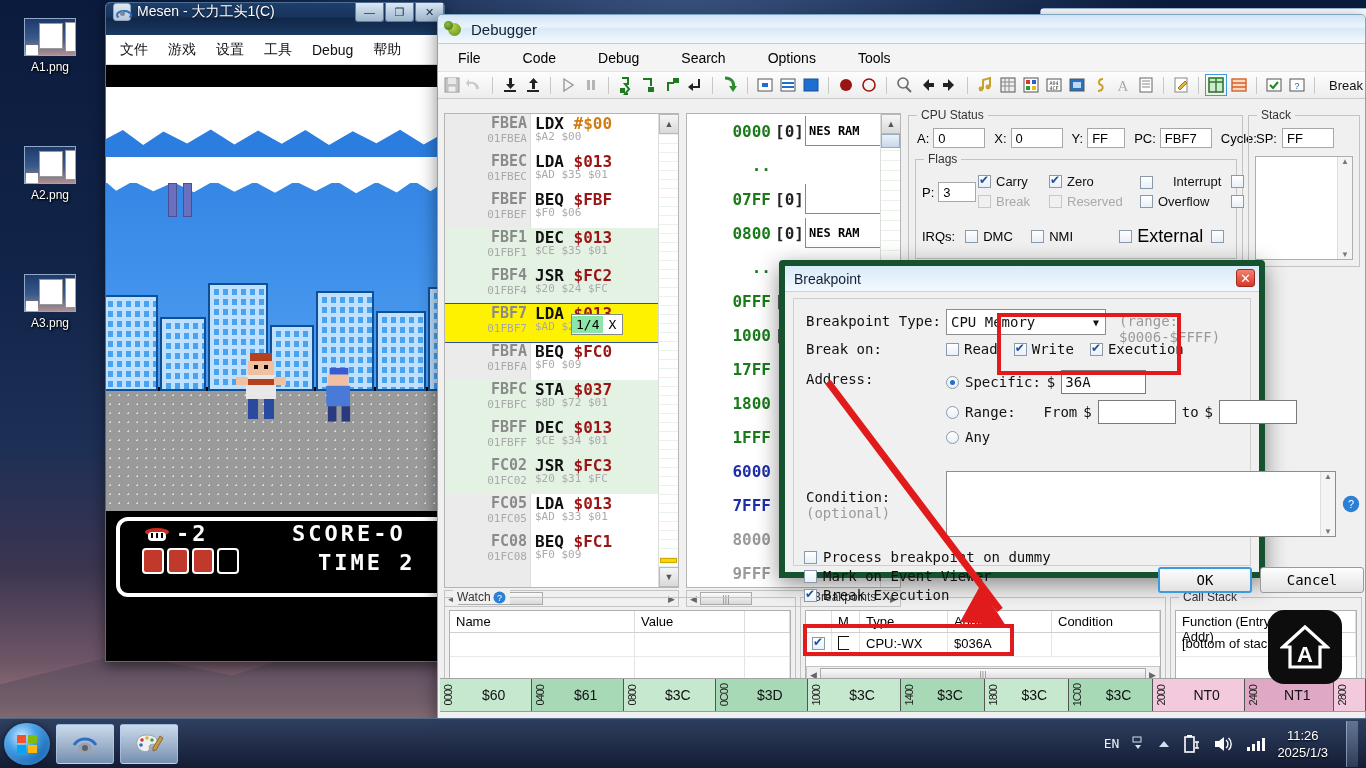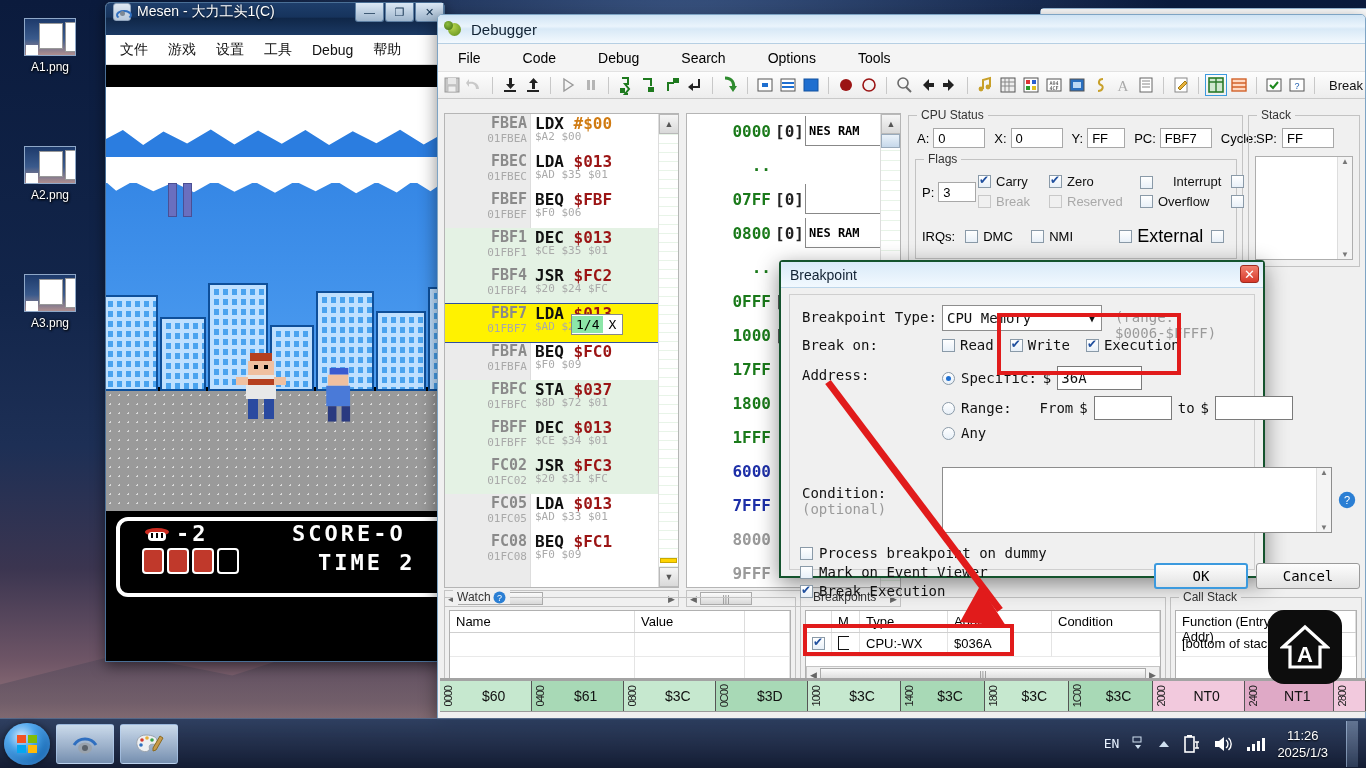--- a/index.html
+++ b/index.html
@@ -187,21 +187,21 @@
        display:inline-block; position:relative; vertical-align:-2px;}
   .cb.on::after{ content:"✔"; position:absolute; left:0px; top:-3px; font-size:12px; color:#1f4f9e;}
   .cb.dis{ background:#f0f0f0; border-color:#c8c8c8;}
   .rb{ width:13px;height:13px;border:1px solid #8a9aa8; border-radius:50%;
        background:linear-gradient(180deg,#fff,#e8f0f8); display:inline-block; position:relative; vertical-align:-2px;}
   .rb.on::after{ content:""; position:absolute; left:3px; top:3px; width:5px;height:5px;border-radius:50%;background:#1f6fd0;}
 
   
   #bpdlg{
     position:absolute; left:779px; top:260px; width:486px; height:318px; z-index:20;
-    background:#f0f0f0; border:2px solid #14532d; border-radius:4px 4px 0 0;
+    background:#f0f0f0; border:6px solid #14532d; border-radius:4px 4px 0 0;
     box-shadow:0 6px 22px rgba(0,0,0,.45);
   }
   #bpdlg .tbar{ height:26px; background:linear-gradient(180deg,#d9eaf8,#f2f9ff);
                 display:flex;align-items:center;padding-left:9px;font-size:14px;color:#123;
                 border-bottom:1px solid #bcd6ea;}
   #bpdlg .closeb{ position:absolute; right:4px; top:3px; width:19px;height:18px; background:linear-gradient(180deg,#f3816f,#d6392a);
                   border:1px solid #a02a1e; border-radius:3px; color:#fff; font-size:13px; display:flex;align-items:center;justify-content:center;}
   #bpdlg .body{ position:absolute; left:8px; right:8px; top:32px; bottom:6px; border:1px solid #cfcfcf; background:#f0f0f0;}
   .monoL{ font-family:"DejaVu Sans Mono",monospace; font-size:14px; color:#111;}
   .dlgbtn{ height:26px; min-width:92px; background:linear-gradient(180deg,#fdfdfd,#e2e2e2);
@@ -215,21 +215,21 @@
   
   .bpanel{ position:absolute; top:582px; height:92px; }
   .lv{ position:absolute; left:4px; right:4px; top:12px; bottom:4px; background:#fff; border:1px solid #b0b0b0;}
   .lvhdr{ display:flex; height:22px; background:#fff; border-bottom:1px solid #cfcfcf; font-size:13px; }
   .lvhdr div{ padding:3px 6px; border-right:1px solid #dcdcdc; }
   .lvrow{ display:flex; height:24px; font-size:13px;}
   .lvrow div{ padding:3px 6px; border-right:1px solid #e4e4e4; border-bottom:1px solid #e9e9e9;}
 
   
   #bankstrip{ position:absolute; left:440px; top:678px; width:926px; height:34px; display:flex; z-index:6;
-              border-top:3px solid #a3a3a3; border-bottom:1px solid #9b9b9b; background:#ddd;}
+              border-top:1px solid #a3a3a3; border-bottom:1px solid #9b9b9b; background:#ddd;}
   .bank{ display:flex; align-items:center; border-right:1px solid #555; position:relative; }
   .bank .vert{ writing-mode:vertical-rl; transform:rotate(180deg); font-size:11px; color:#222;
                font-family:"Liberation Sans",sans-serif; padding:0 2px; letter-spacing:-1px;}
   .bank .val{ flex:1; text-align:center; font-size:14px; color:#111; }
 
   
   #taskbar{ position:absolute; left:0; right:0; bottom:0; height:50px; z-index:40;
     background:linear-gradient(180deg, rgba(40,60,95,.92), rgba(14,24,48,.97));
     border-top:1px solid rgba(150,180,220,.5); display:flex; align-items:center;}
   #startorb{ width:46px;height:42px;margin-left:4px;border-radius:50%;

